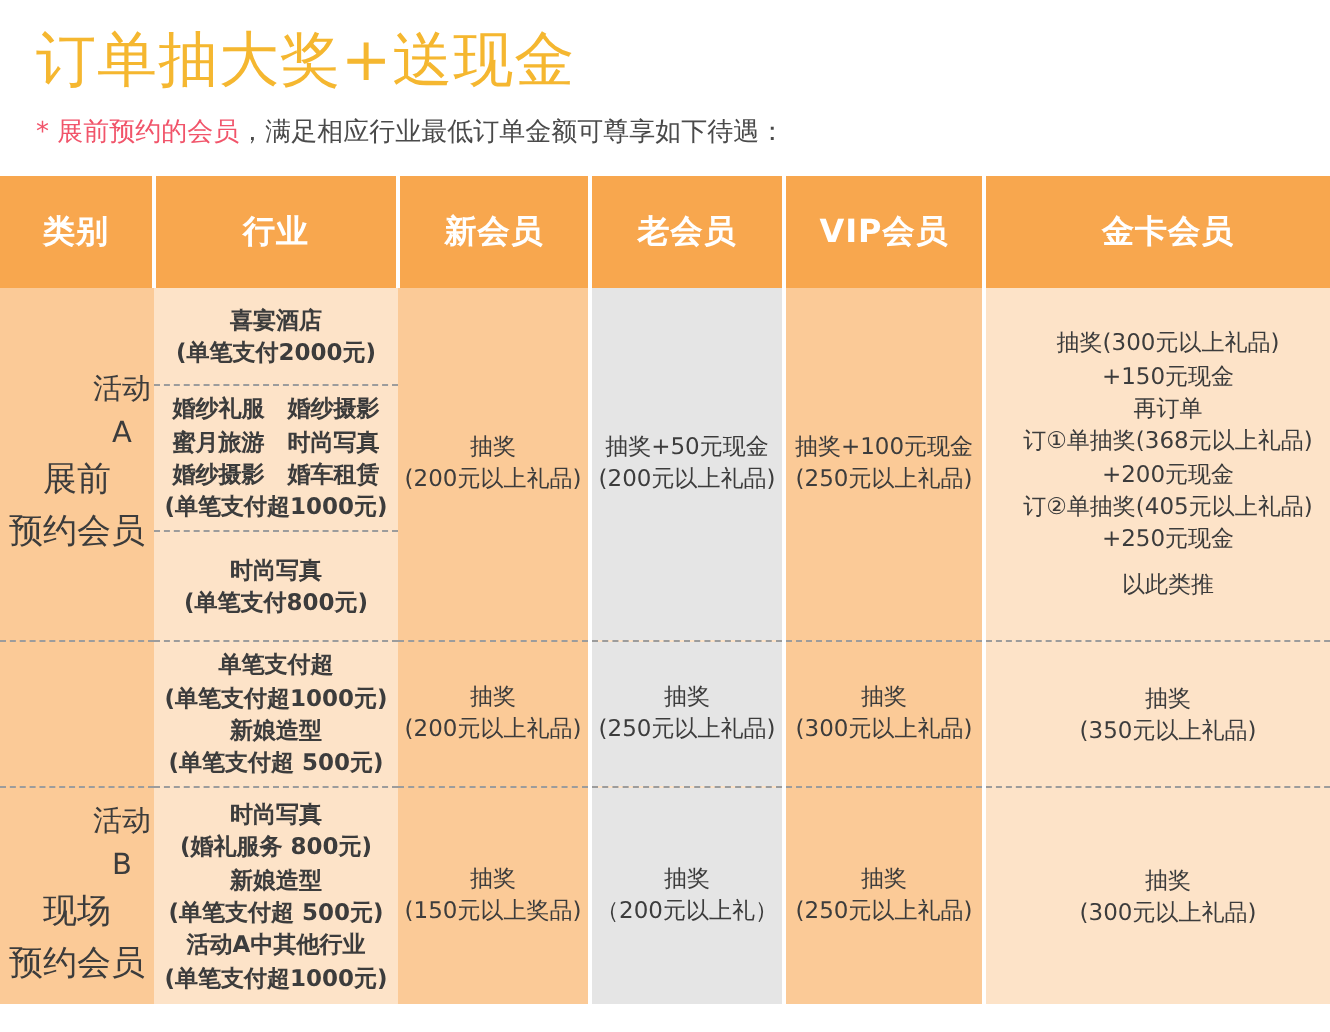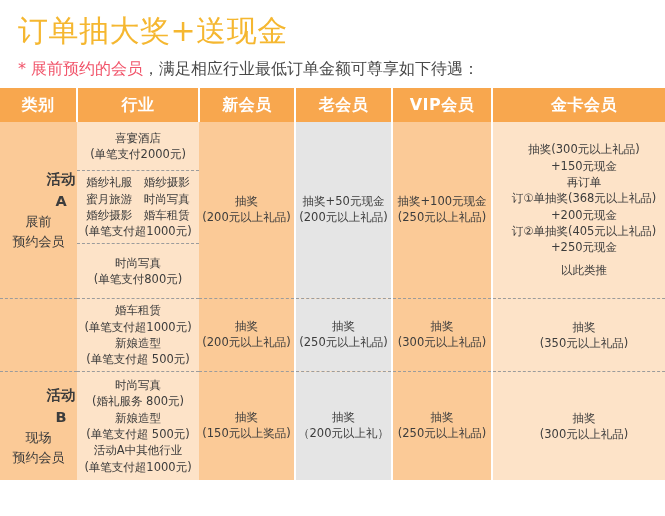--- a/index.html
+++ b/index.html
@@ -22,21 +22,21 @@
   #promo-title {
     font-size: 30px;
     font-weight: normal;
     color: #f5b730;
     line-height: 1.25;
     letter-spacing: 0.5px;
     white-space: nowrap;
   }
   #promo-subtitle {
     margin-top: 9px;
-    font-size: 16px;
+    font-size: 13px;
     line-height: 1.2;
     white-space: nowrap;
     color: #4a4a4a;
   }
   #promo-subtitle .hl {
     color: #f1546a;
   }
   #promo-subtitle .rest {
     color: #4a4a4a;
   }
@@ -56,21 +56,21 @@
     vertical-align: middle;
     text-align: center;
   }
 
   
   .hdr-cell {
     background: #f8a74e;
     color: #ffffff;
     font-size: 16px;
     font-weight: bold;
-    height: 34px;
+    height: 56px;
     border-right: 2px solid #ffffff;
     letter-spacing: 0.5px;
   }
   .hdr-cell.last { border-right: none; }
 
   
   .cell {
     font-size: 11.5px;
     color: #3c3c3c;
     line-height: 1.38;
@@ -82,44 +82,45 @@
   .bg-dark  { background: #fbca97; }
   .bg-light { background: #e5e5e5; }
 
   .cat-cell {
     background: #fbca97;
     font-size: 14px;
     color: #3c3c3c;
     line-height: 1.5;
   }
   .cat-cell .cat-name {
-    font-weight: bold;
+    font-weight: normal;
     font-size: 14.5px;
     display: block;
     margin-left: 45px;
   }
   .cat-cell .cat-sub {
     display: block;
-    font-size: 13px;
+    font-size: 17px;
   }
 
   
   .dash-bottom {
     border-bottom: 1px dashed #9c9c9c;
   }
   .sub-sep td {
     border-bottom: 1px dashed #9c9c9c;
   }
 
   .ind-cell {
     background: #fde3c8;
     font-size: 11.5px;
     line-height: 1.42;
     color: #3c3c3c;
     padding: 7px 3px;
+    font-weight: bold;
   }
 
   .gold-cell {
     background: #fde3c8;
     line-height: 1.42;
   }
   .nowrap { white-space: nowrap; }
   .spacer-line { display: block; height: 7px; }
 </style>
 </head>
@@ -201,21 +202,21 @@
       <td style="height:0;padding:0;background:#fde3c8"></td>
       <td style="height:0;padding:0;background:#fbca97"></td>
       <td style="height:0;padding:0;background:#fde3c8"></td>
       <td style="height:0;padding:0;background:#fbca97"></td>
       <td class="last" style="height:0;padding:0;background:#fde3c8"></td>
     </tr>
 
     <tr>
       <td class="cat-cell"></td>
       <td class="ind-cell" style="height:72px">
-        <div>婚车租赁</div>
+        <div>单笔支付超</div>
         <div>(单笔支付超1000元)</div>
         <div>新娘造型</div>
         <div>(单笔支付超 500元)</div>
       </td>
       <td class="cell bg-dark">
         <div>抽奖</div>
         <div>(200元以上礼品)</div>
       </td>
       <td class="cell bg-light">
         <div>抽奖</div>

